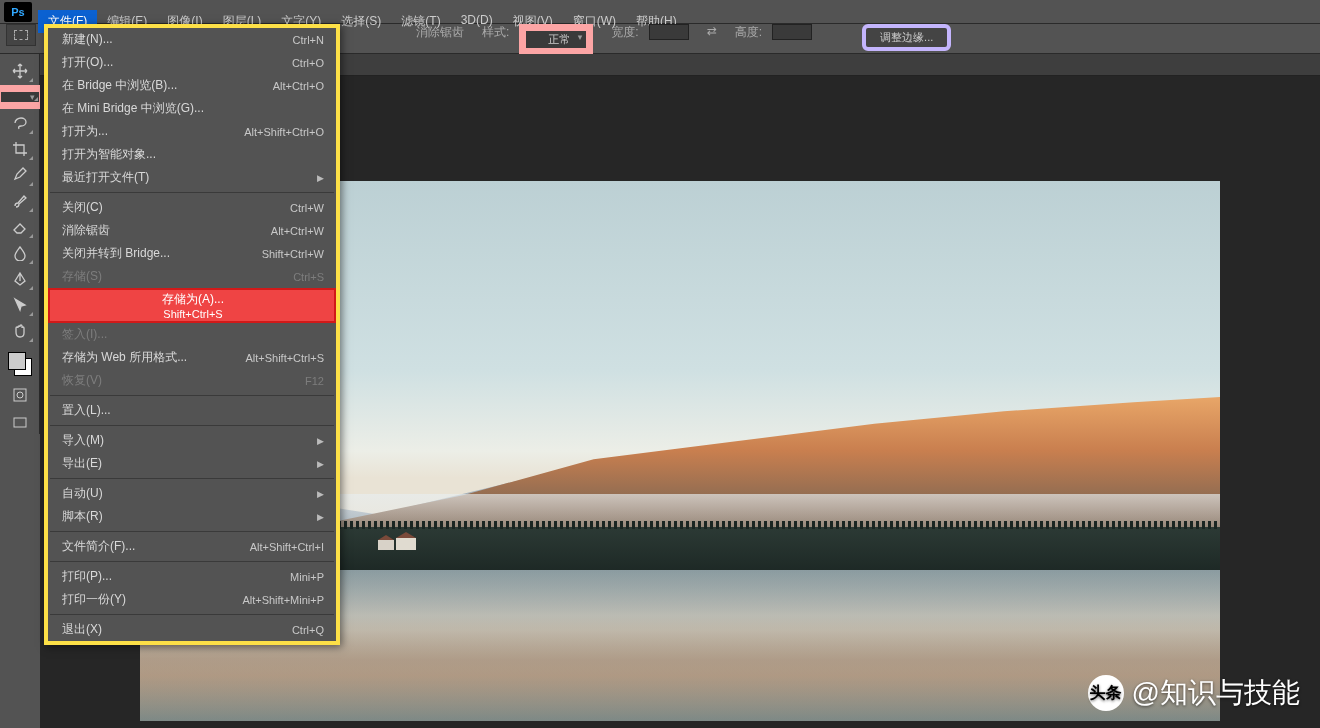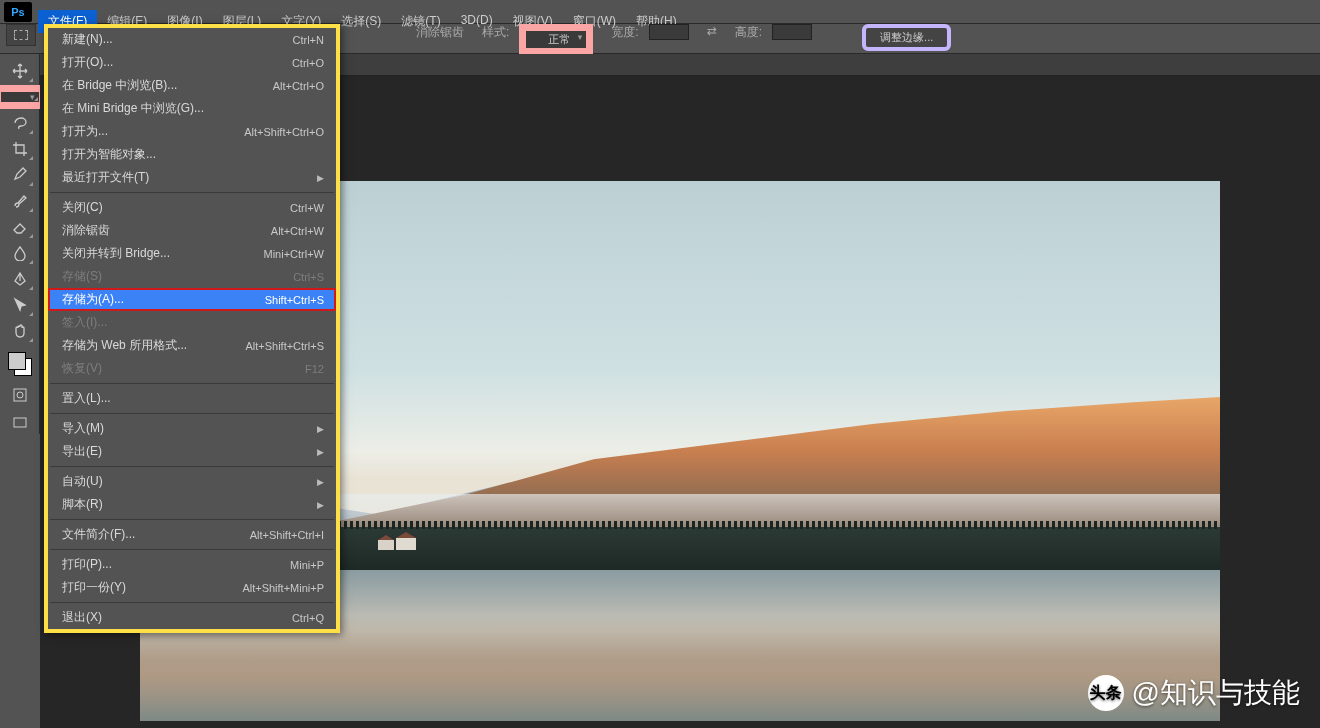--- a/index.html
+++ b/index.html
@@ -56,21 +56,21 @@
   .bldg { position:absolute; left:22%; top:65%; width:40px; height:18px; }
   .bldg .b1 { position:absolute; left:0; bottom:0; width:16px; height:10px; background:#d8d2c8; }
   .bldg .b1::before { content:""; position:absolute; top:-5px; left:0; width:0; height:0; border-left:8px solid transparent; border-right:8px solid transparent; border-bottom:5px solid #7a4a3a; }
   .bldg .b2 { position:absolute; left:18px; bottom:0; width:20px; height:12px; background:#e0dbd0; }
   .bldg .b2::before { content:""; position:absolute; top:-6px; left:0; width:0; height:0; border-left:10px solid transparent; border-right:10px solid transparent; border-bottom:6px solid #7a4a3a; }
 
   
   .dropdown { position:absolute; left:44px; top:24px; width:296px; background:#535353; border:4px solid #fde047; box-shadow:2px 2px 8px rgba(0,0,0,.5); z-index:50; }
   .dropdown .mi { display:flex; justify-content:space-between; align-items:center; padding:3px 12px 3px 14px; font-size:12px; color:#d9d9d9; position:relative; }
   .dropdown .mi.disabled { color:#7d7d7d; }
-  .dropdown .mi.hl { background:#3b82f6; color:#fff; box-shadow:0 0 0 2px #d11919 inset; }
+  .dropdown .mi.hl { background:#ef4444; color:#fff; box-shadow:0 0 0 2px #d11919 inset;flex-direction:column; }
   .dropdown .mi .arrow { font-size:9px; color:#bbb; margin-left:6px; }
   .dropdown .sep { height:1px; background:#3a3a3a; margin:3px 2px; }
   .dropdown .sc { color:#c8c8c8; font-size:11px; }
   .dropdown .mi.disabled .sc { color:#7d7d7d; }
   .dropdown .mi.hl .sc { color:#fff; }
 
   
   .watermark { position:absolute; right:20px; bottom:16px; display:flex; align-items:center; gap:8px; color:#fff; font-size:28px; text-shadow:0 1px 3px rgba(0,0,0,.6); z-index:5;text-align:center; }
   .wm-logo { width:36px; height:36px; border-radius:50%; background:#fff; color:#000; display:flex; align-items:center; justify-content:center; font-size:16px; font-weight:bold; }
 </style>
@@ -276,21 +276,21 @@
     <div class="mi">
       <span>关闭(C)</span>
       <span class="sc">Ctrl+W</span>
     </div>
     <div class="mi">
       <span>消除锯齿</span>
       <span class="sc">Alt+Ctrl+W</span>
     </div>
     <div class="mi">
       <span>关闭并转到 Bridge...</span>
-      <span class="sc">Mini+Ctrl+W</span>
+      <span class="sc">Shift+Ctrl+W</span>
     </div>
     <div class="mi disabled">
       <span>存储(S)</span>
       <span class="sc">Ctrl+S</span>
     </div>
     <div class="mi hl">
       <span>存储为(A)...</span>
       <span class="sc">Shift+Ctrl+S</span>
     </div>
     <div class="mi disabled">

